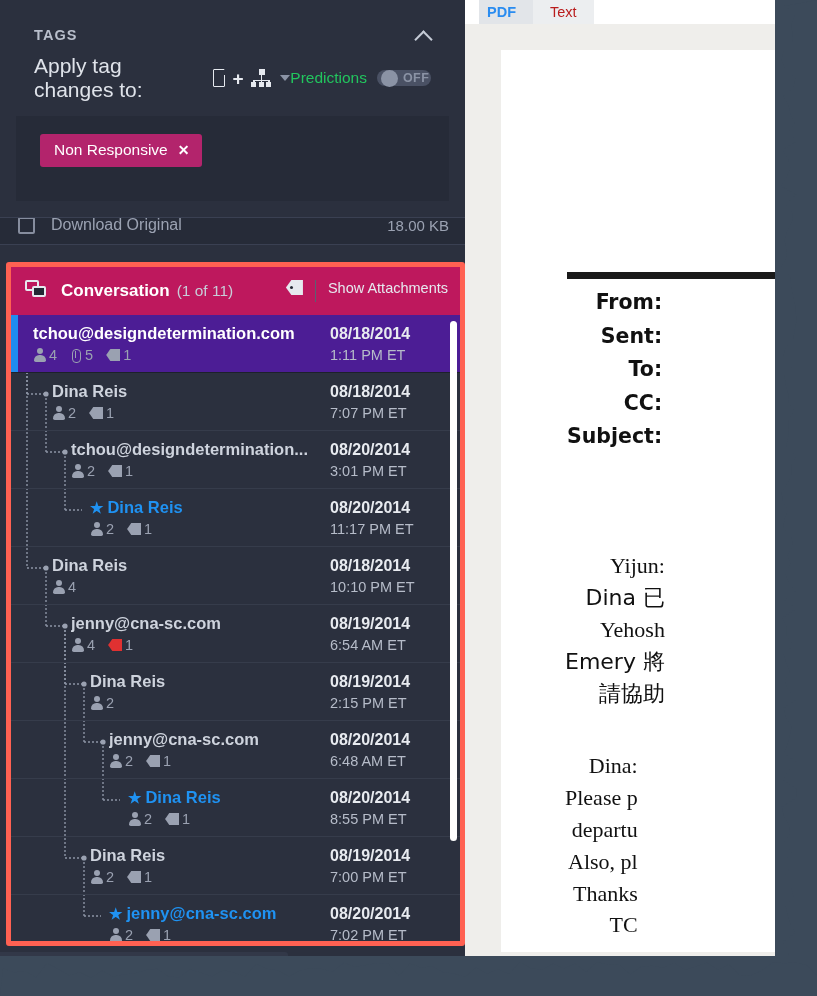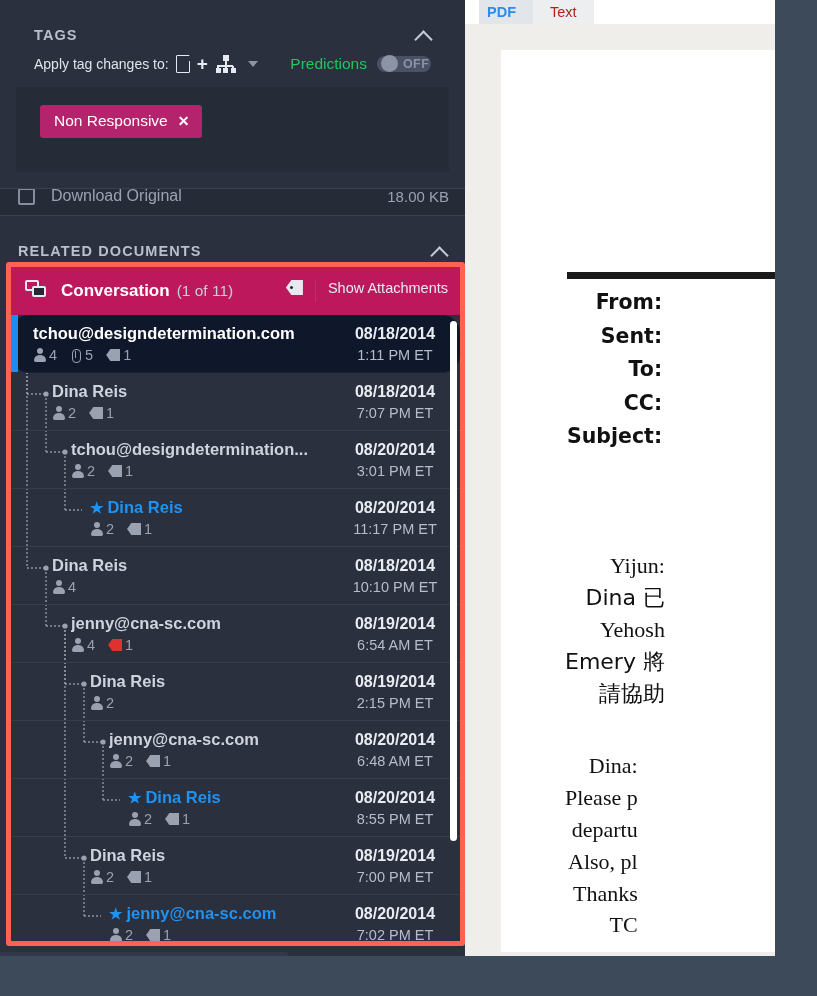--- a/index.html
+++ b/index.html
@@ -33,21 +33,21 @@
     content:""; position:absolute; left:2px; top:7px; width:11px; height:11px;
     border-left:2.6px solid #c5cbd6; border-top:2.6px solid #c5cbd6;
     transform: rotate(45deg);
   }
 
   .apply-row {
     display:flex; align-items:center; justify-content:space-between;
     padding: 2px 18px 14px 18px;
   }
   .apply-left { display:flex; align-items:center; gap:7px; }
-  .apply-label { color:#dfe3ea; font-size:14px; }
+  .apply-label { color:#dfe3ea; font-size:21px; }
   .ic-doc {
     width:14px; height:18px; border:1.8px solid #e6e9ef; border-radius:1px;
     position:relative; display:inline-block;
   }
   .ic-doc::after{
     content:""; position:absolute; right:-1px; top:-1px;
     border-width:0 0 6px 6px; border-style:solid;
     border-color: transparent transparent #2b303e transparent;
   }
   .ic-plus { color:#e6e9ef; font-size:19px; font-weight:700; line-height:1; }
@@ -129,21 +129,21 @@
   }
   .ic-tag-head::after{content:"";position:absolute;left:26%;top:40%;width:3px;height:3px;border-radius:50%;background:#232834;}
   .conv-sep { width:1px; height:22px; background:#5a6072; }
   .show-att { color:#e6e9ef; font-size:14.5px; }
 
   .conv-list { position:absolute; left:0; right:0; top:48px; bottom:0; background:#2b303e; overflow:hidden;}
   .conv-row {
     position:relative; height:58px; border-bottom:1px solid #363c4b;
     display:flex; align-items:center;
   }
-  .conv-row.selected { background:#0f172a; border-bottom:1px solid #1d212b;border-radius:18px;}
+  .conv-row.selected { background:#4c1d95; border-bottom:1px solid #1d212b;}
   .conv-row .sel-bar {
     position:absolute; left:0; top:0; bottom:0; width:7px; background:#1f8cf0;
   }
   .row-main { flex:1; min-width:0; padding-right:6px; }
   .row-name {
     font-size:16.5px; font-weight:700; color:#ced3dd;
     white-space:nowrap; overflow:hidden; text-overflow:ellipsis;
     display:flex; align-items:center; gap:4px;
   }
   .conv-row.selected .row-name { color:#ffffff; }
@@ -170,21 +170,21 @@
   .ic-clip::after{
     content:""; position:absolute; left:4.6px; top:3px; width:0; height:7px;
     border-left:1.6px solid #9aa1b1;
   }
   .ic-tagm {
     width:14px;height:12px; flex:none;
     background:#9aa1b1;
     clip-path: polygon(30% 0, 100% 0, 100% 100%, 30% 100%, 0 50%);
   }
   .ic-tagm.red { background:#e03131; }
-  .row-date { text-align:center; width:132px; flex:none; padding-left:2px; }
+  .row-date { text-align:left; width:132px; flex:none; padding-left:2px; }
   .d-date { color:#e8ebf0; font-size:16px; font-weight:700; }
   .d-time { color:#b6bcc9; font-size:14.5px; margin-top:4px; }
 
   
   .tree-lines { position:absolute; left:0; top:0; width:240px; height:100%; pointer-events:none; }
 
   
   .conv-scroll {
     position:absolute; right:3px; top:54px; width:7px; height:520px;
     background:#ffffff; border-radius:4px;

